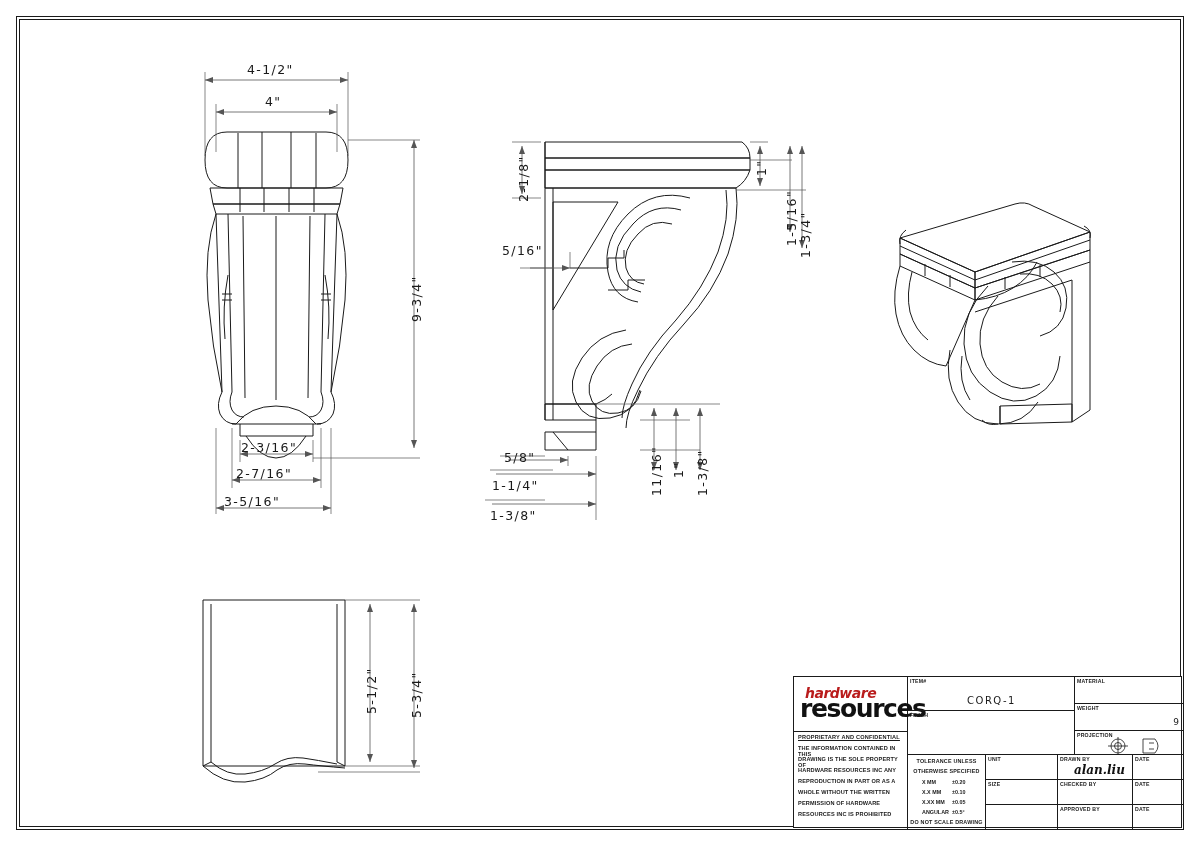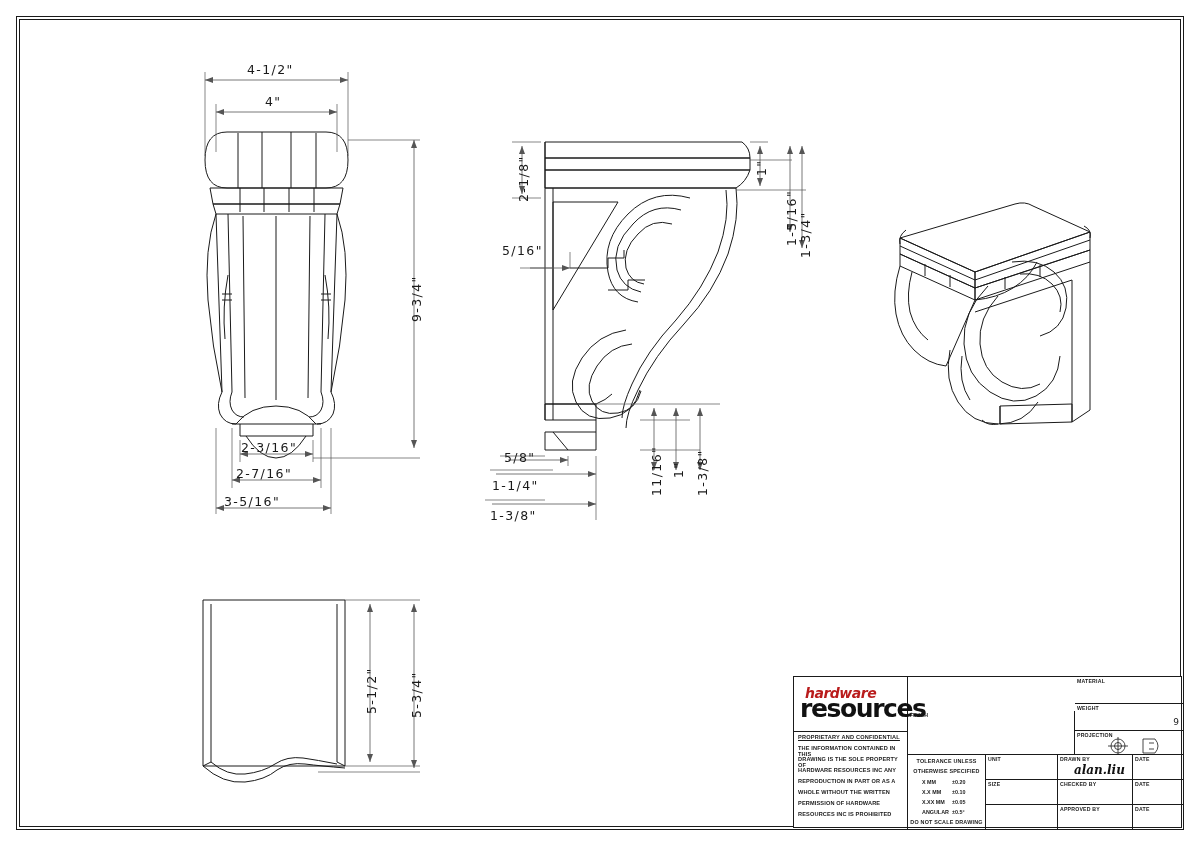--- a/index.html
+++ b/index.html
@@ -316,20 +316,24 @@
 
   <div id="titleblock">
 
     <div class="tb-cell" style="left:0;top:0;width:114px;height:55px;border-left:none;border-top:none;">
       <div class="logo">
         <div class="logo-h">hardware</div>
         <div class="logo-r">resources</div>
       </div>
     </div>
 
+    <div class="tb-cell" style="left:114px;top:0;width:167px;height:34px;">
+      <div class="tb-lab">ITEM#</div>
+      <div class="tb-val" style="left:0;top:18px;width:167px;text-align:center;letter-spacing:1.5px;">CORQ-1</div>
+    </div>
 
     <div class="tb-cell" style="left:114px;top:34px;width:167px;height:44px;">
       <div class="tb-lab">FINISH</div>
     </div>
 
     <div class="tb-cell" style="left:281px;top:0;width:108px;height:27px;border-right:none;">
       <div class="tb-lab">MATERIAL</div>
     </div>
 
     <div class="tb-cell" style="left:281px;top:27px;width:108px;height:27px;border-right:none;">

